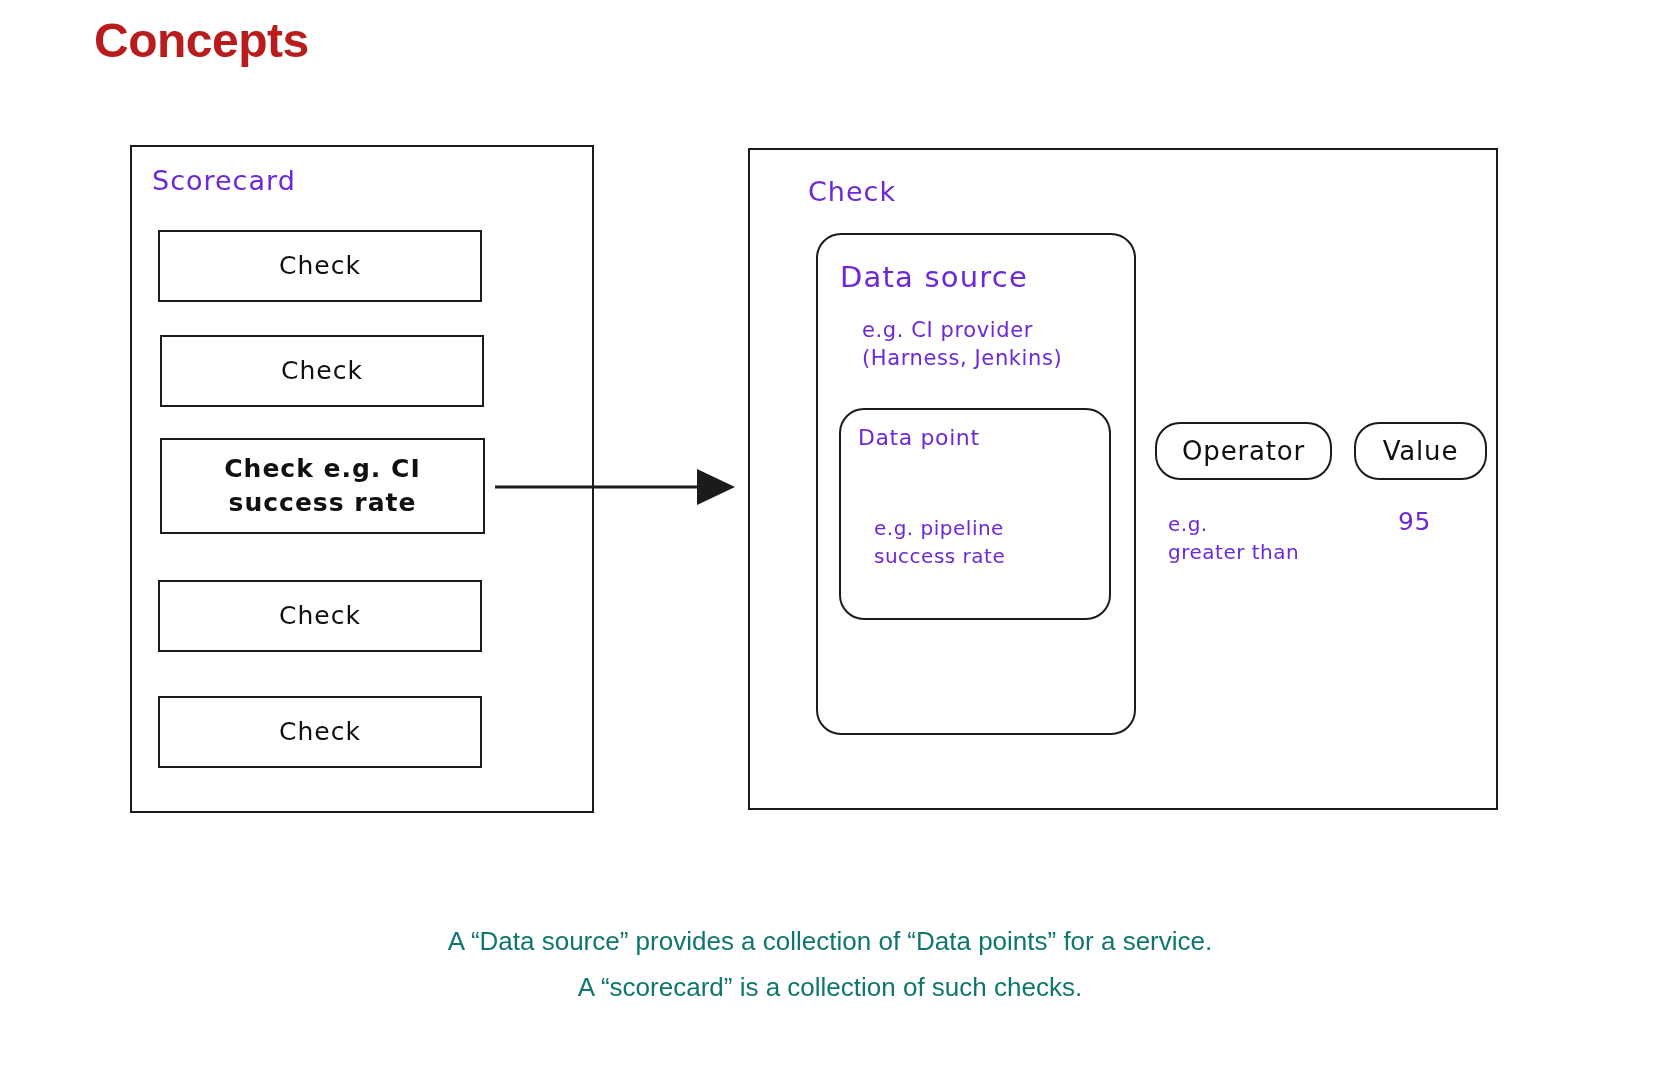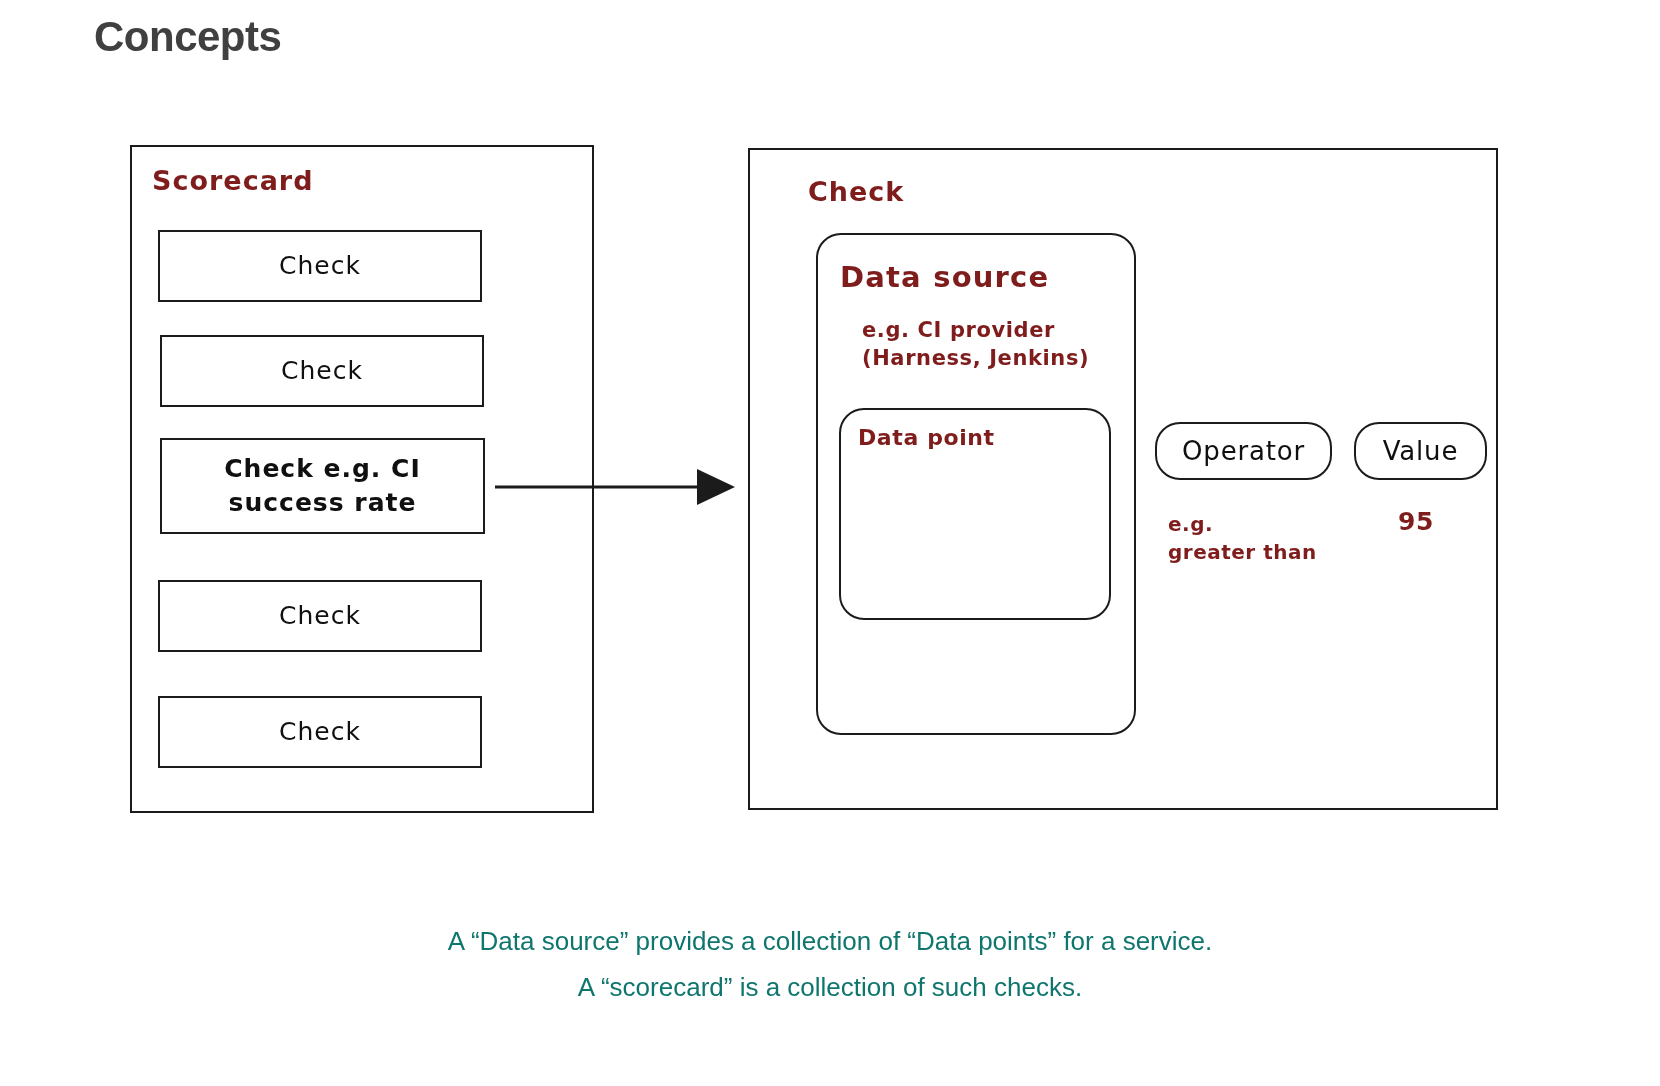--- a/index.html
+++ b/index.html
@@ -14,42 +14,42 @@
     overflow: hidden;
     font-family: "Liberation Sans", sans-serif;
     -webkit-font-smoothing: antialiased;
   }
 
   
   #page-title {
     position: absolute;
     left: 94px;
     top: 12px;
-    font-size: 42px;
+    font-size: 48px;
     font-weight: bold;
-    color: #404040;
+    color: #b91c1c;
     letter-spacing: -0.5px;
     line-height: 1.2;
   }
 
   
   #diagram {
     position: absolute;
     left: 0;
     top: 0;
     width: 1660px;
     height: 1086px;
   }
 
   
   .sketch-text {
     position: absolute;
-    color: #7f1d1d;
+    color: #6d28d9;
     font-family: "DejaVu Sans", sans-serif;
-    font-weight: 700;
+    font-weight: 400;
     white-space: pre;
     letter-spacing: 0.5px;
   }
 
   
   .frame {
     position: absolute;
     border: 2.5px solid #1b1b1b;
     background: transparent;
     box-sizing: border-box;
@@ -184,20 +184,22 @@
   <div class="frame" id="check-frame"></div>
   <div class="sketch-text" id="check-frame-title">Check</div>
 
   <div class="frame thin" id="datasource-frame"></div>
   <div class="sketch-text" id="datasource-title">Data source</div>
   <div class="sketch-text" id="datasource-eg">e.g. CI provider
 (Harness, Jenkins)</div>
 
   <div class="frame thin" id="datapoint-frame"></div>
   <div class="sketch-text" id="datapoint-title">Data point</div>
+  <div class="sketch-text" id="datapoint-eg">e.g. pipeline
+success rate</div>
 
   <div class="frame thin" id="operator-frame">
     <span id="operator-label">Operator</span>
   </div>
   <div class="sketch-text" id="operator-eg">e.g.
 greater than</div>
 
   <div class="frame thin" id="value-frame">
     <span id="value-label">Value</span>
   </div>

